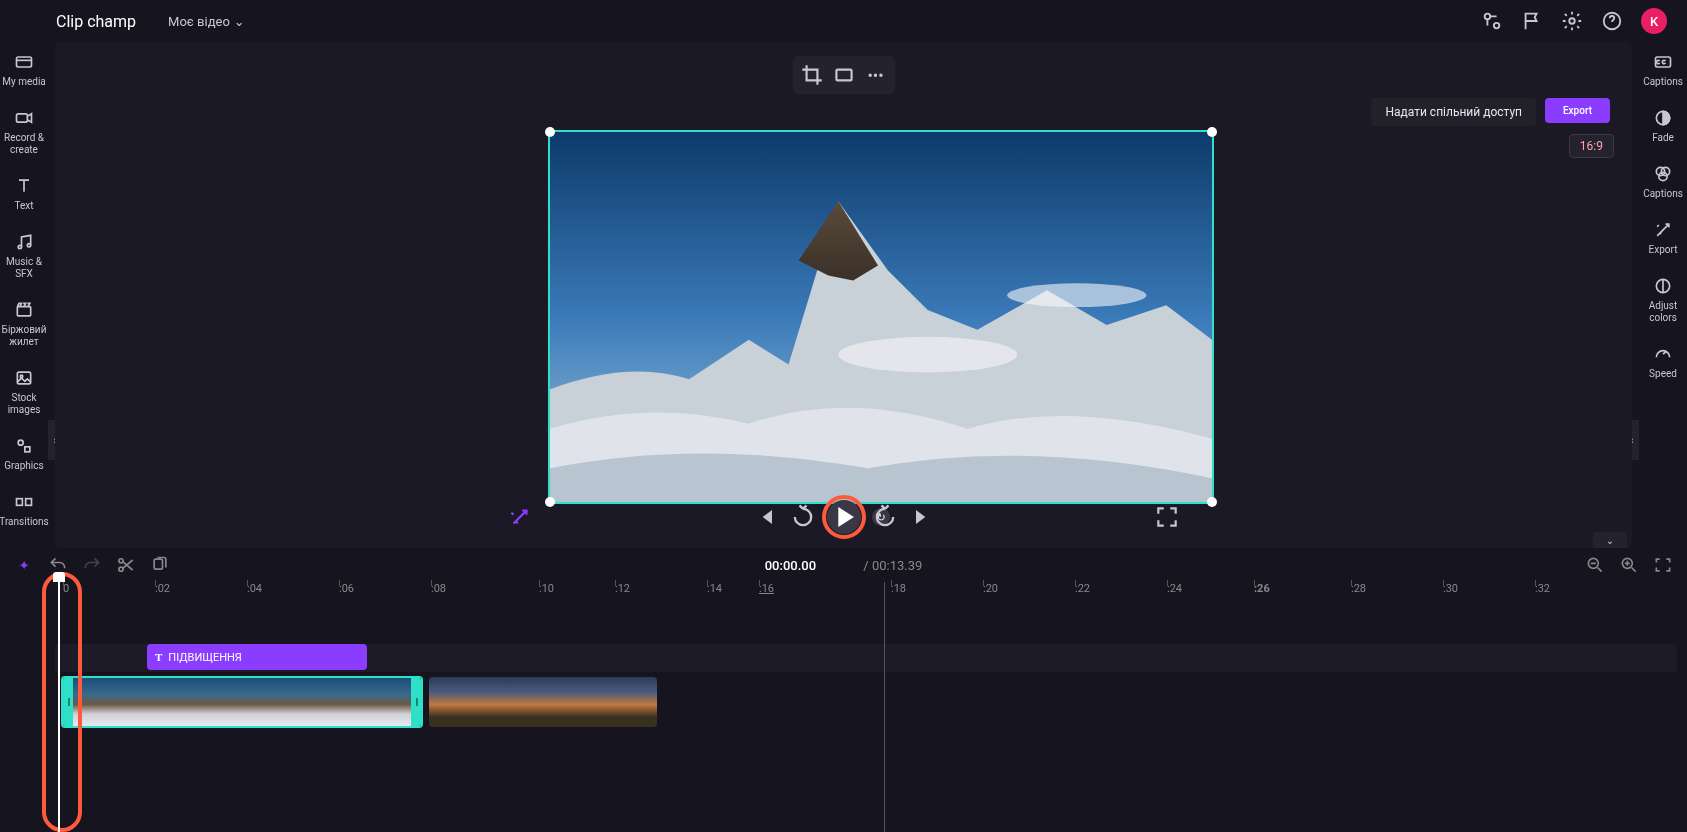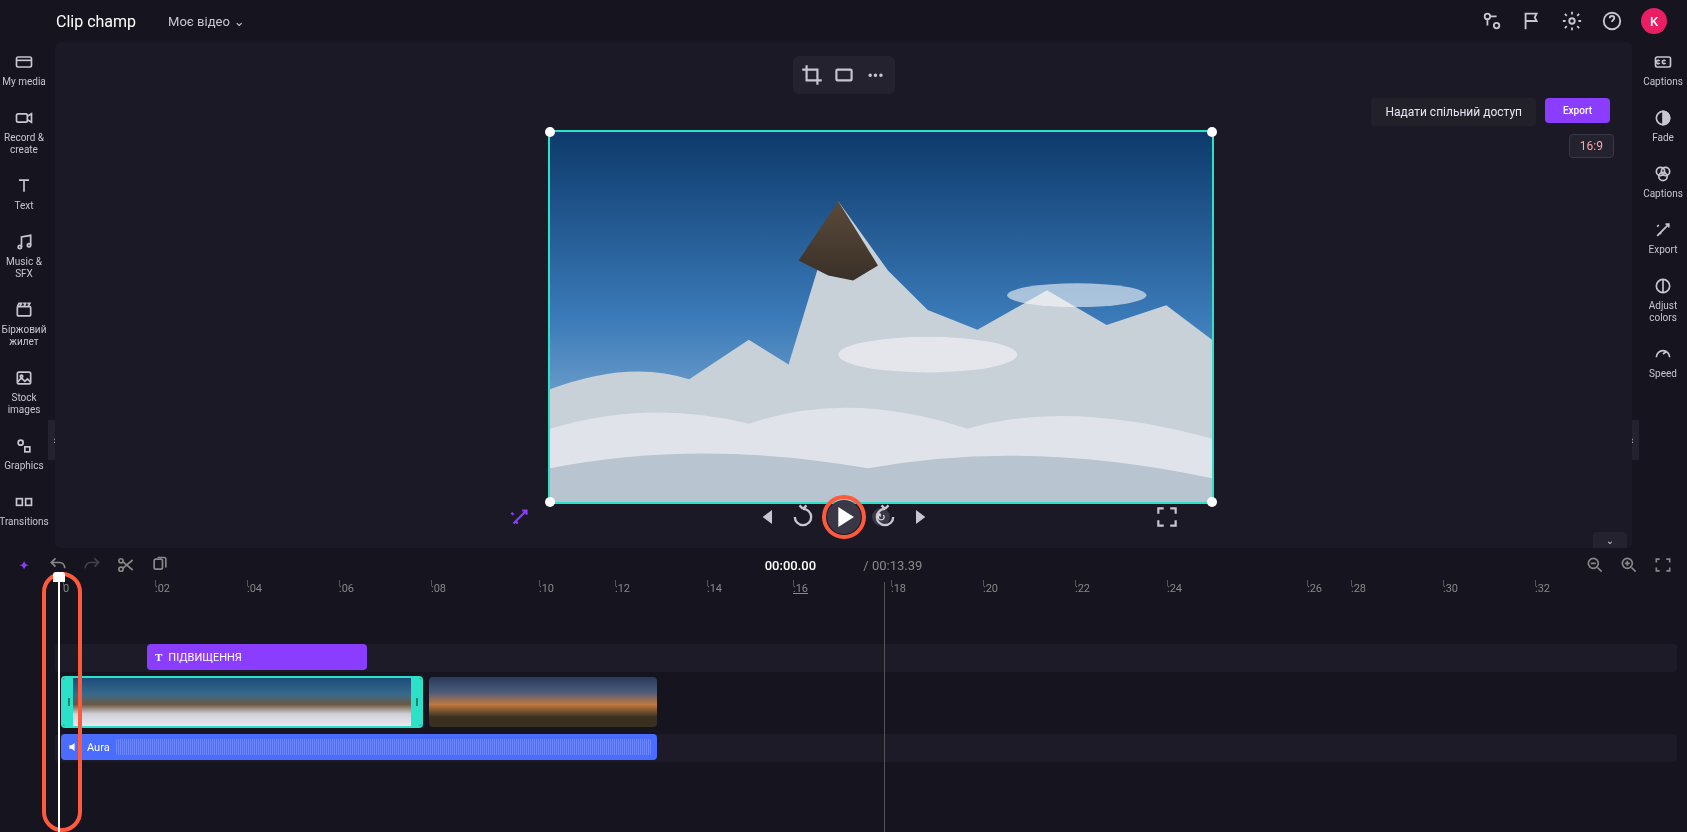--- a/index.html
+++ b/index.html
@@ -432,26 +432,26 @@
 
   <div class="ruler" id="ruler">
       <div class="ruler-tick" style="left: 8px;">0</div>
       <div class="ruler-tick" style="left: 100px;">:02</div>
       <div class="ruler-tick" style="left: 192px;">:04</div>
       <div class="ruler-tick" style="left: 284px;">:06</div>
       <div class="ruler-tick" style="left: 376px;">:08</div>
       <div class="ruler-tick" style="left: 484px;">:10</div>
       <div class="ruler-tick" style="left: 560px;">:12</div>
       <div class="ruler-tick" style="left: 652px;">:14</div>
-      <div class="ruler-tick" style="left: 738px; text-decoration: underline;">:16</div>
+      <div class="ruler-tick" style="left: 704px; text-decoration: underline;">:16</div>
       <div class="ruler-tick" style="left: 836px;">:18</div>
       <div class="ruler-tick" style="left: 928px;">:20</div>
       <div class="ruler-tick" style="left: 1020px;">:22</div>
       <div class="ruler-tick" style="left: 1112px;">:24</div>
-      <div class="ruler-tick" style="left: 1252px;">:26</div>
+      <div class="ruler-tick" style="left: 1199px; font-weight: bold;">:26</div>
       <div class="ruler-tick" style="left: 1296px;">:28</div>
       <div class="ruler-tick" style="left: 1388px;">:30</div>
       <div class="ruler-tick" style="left: 1480px;">:32</div>
     </div>
 
   <div class="tracks">
     <div class="track-row" style="height:28px; margin-top:38px;">
       <div class="tx-clip" style="left:92px; width:220px;">
         <span class="ti">T</span>
         <span>ПІДВИЩЕННЯ</span>
@@ -480,29 +480,18 @@
             <div class="thumb sunset"></div>
             <div class="thumb sunset"></div>
             <div class="thumb sunset"></div>
             <div class="thumb sunset"></div>
             <div class="thumb sunset"></div>
             <div class="thumb sunset"></div>
             <div class="thumb sunset"></div>
         </div>
       </div>
     </div>
-    <div class="track-row" style="height:28px; margin-top:4px;">
-      <div class="aud-clip" style="left:6px; width:596px;">
-        <span class="mute-ic">
-            <svg viewBox="0 0 24 24" fill="#fff">
-              <path d="M4 9v6h4l5 4V5L8 9z"></path>
-            </svg>
-          </span>
-        <span>Aura</span>
-        <div class="wave"></div>
-      </div>
-    </div>
   </div>
 
   <div class="end-marker"></div>
   <div class="playhead-ring"></div>
   <div class="playhead"></div>
 </div>
 
 </body></html>

